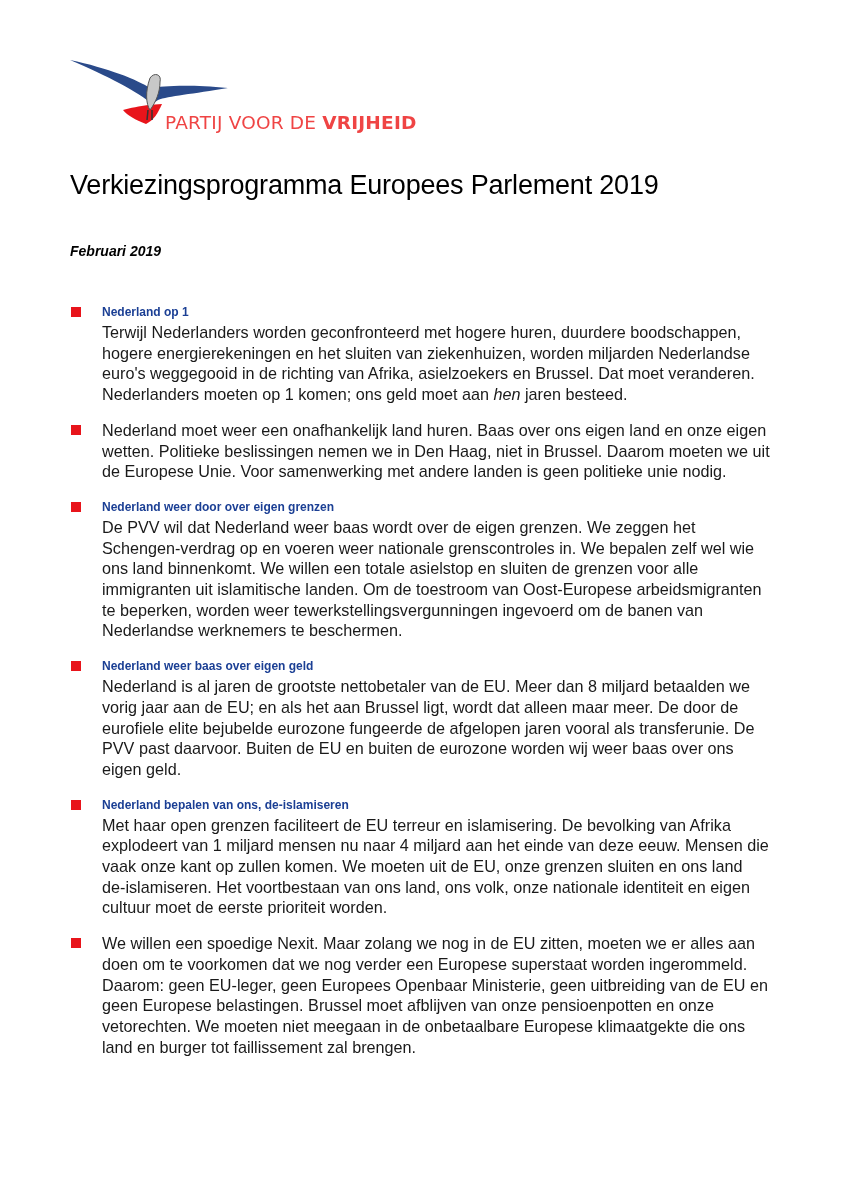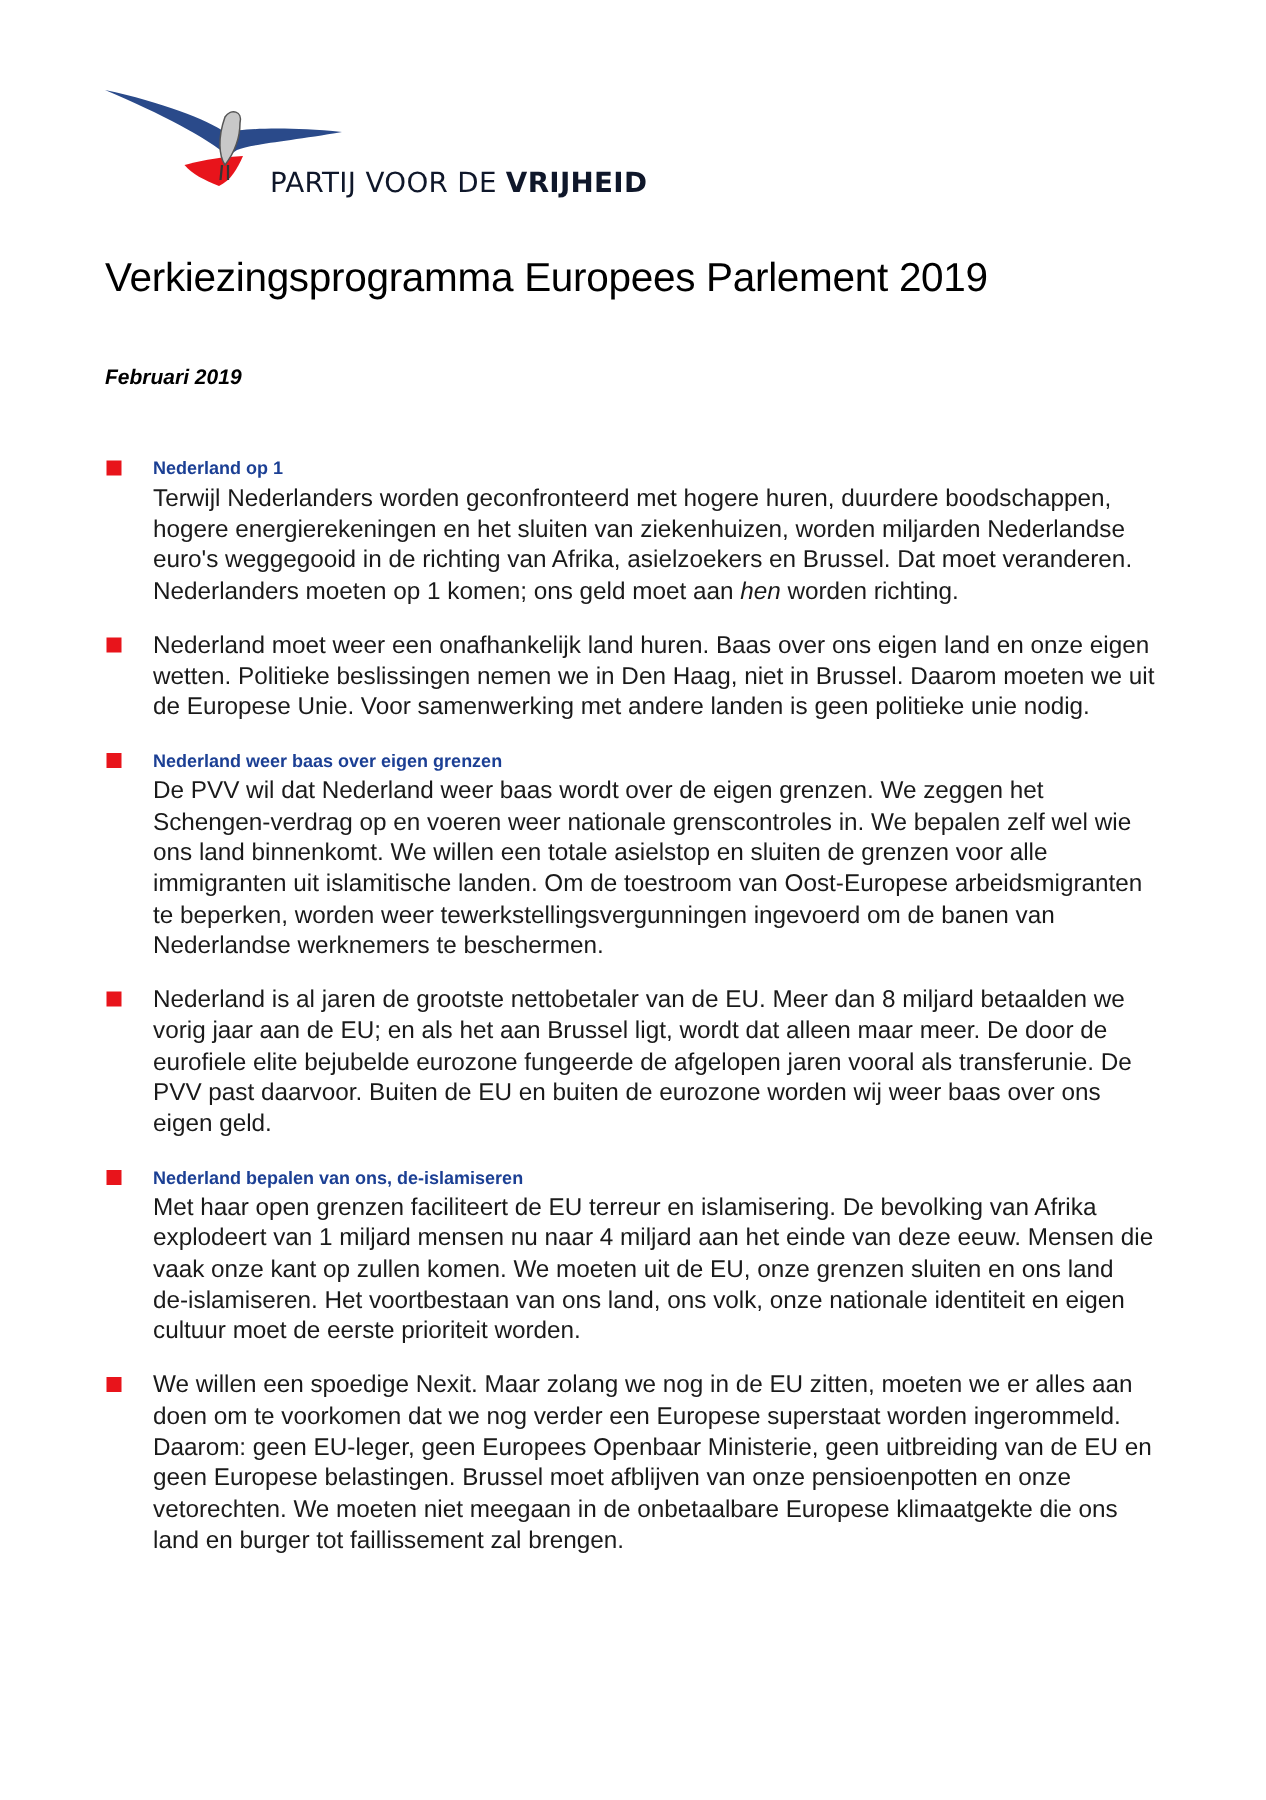--- a/index.html
+++ b/index.html
@@ -1,19 +1,19 @@
 <!DOCTYPE html>
 <html><head>
 <meta charset="utf-8">
 <style>
   html, body { margin:0; padding:0; background:#ffffff; }
   body { width:844px; height:1200px; position:relative; overflow:hidden; font-family:"Liberation Sans", sans-serif; color:#111; }
   .logo { position:absolute; left:68px; top:58px; width:360px; height:84px; }
   .logo svg { position:absolute; left:0; top:0; }
-  .logo-text { position:absolute; left:112px; top:54px; font-family:"DejaVu Sans", sans-serif; font-size:18.5px; color:#0f172a; letter-spacing:0.2px; white-space:nowrap; }
+  .logo-text { position:absolute; left:97px; top:54px; font-family:"DejaVu Sans", sans-serif; font-size:18.5px; color:#ef4444; letter-spacing:0.2px; white-space:nowrap; }
   .logo-text b { font-weight:bold; }
   .title { position:absolute; left:70px; top:170px; font-size:27px; font-weight:normal; letter-spacing:-0.2px; color:#000; white-space:nowrap; }
   .date { position:absolute; left:70px; top:243px; font-size:14px; font-weight:bold; font-style:italic; color:#000; }
   .sections { position:absolute; left:70px; top:302px; width:700px; }
   .section { position:relative; padding-left:32px; margin-bottom:15px; }
   .bullet { position:absolute; left:1px; top:5px; width:10px; height:10px; background:#e8141b; }
   .sec-title { font-size:12px; font-weight:bold; color:#1b3f94; line-height:20px; }
   .sec-body { font-size:16.2px; line-height:20.7px; color:#1a1a1a; }
   .sec-body i { font-style:italic; }
 </style>
@@ -31,33 +31,34 @@
   <div class="logo-text"><span>PARTIJ VOOR DE </span><b>VRIJHEID</b></div>
 </div>
 
 <div class="title">Verkiezingsprogramma Europees Parlement 2019</div>
 <div class="date">Februari 2019</div>
 
 <div class="sections">
   <div class="section">
     <span class="bullet"></span>
     <div class="sec-title">Nederland op 1</div>
-    <div class="sec-body"><span>Terwijl Nederlanders worden geconfronteerd met hogere huren, duurdere boodschappen, hogere energierekeningen en het sluiten van ziekenhuizen, worden miljarden Nederlandse euro's weggegooid in de richting van Afrika, asielzoekers en Brussel. Dat moet veranderen. Nederlanders moeten op 1 komen; ons geld moet aan </span><i>hen</i><span> worden richting.</span></div>
+    <div class="sec-body"><span>Terwijl Nederlanders worden geconfronteerd met hogere huren, duurdere boodschappen, hogere energierekeningen en het sluiten van ziekenhuizen, worden miljarden Nederlandse euro's weggegooid in de richting van Afrika, asielzoekers en Brussel. Dat moet veranderen. Nederlanders moeten op 1 komen; ons geld moet aan </span><i>hen</i><span> jaren besteed.</span></div>
   </div>
   <div class="section">
     <span class="bullet"></span>
     <div class="sec-body">Nederland moet weer een onafhankelijk land huren. Baas over ons eigen land en onze eigen wetten. Politieke beslissingen nemen we in Den Haag, niet in Brussel. Daarom moeten we uit de Europese Unie. Voor samenwerking met andere landen is geen politieke unie nodig.</div>
   </div>
   <div class="section">
     <span class="bullet"></span>
-    <div class="sec-title">Nederland weer baas over eigen grenzen</div>
+    <div class="sec-title">Nederland weer door over eigen grenzen</div>
     <div class="sec-body">De PVV wil dat Nederland weer baas wordt over de eigen grenzen. We zeggen het Schengen-verdrag op en voeren weer nationale grenscontroles in. We bepalen zelf wel wie ons land binnenkomt. We willen een totale asielstop en sluiten de grenzen voor alle immigranten uit islamitische landen. Om de toestroom van Oost-Europese arbeidsmigranten te beperken, worden weer tewerkstellingsvergunningen ingevoerd om de banen van Nederlandse werknemers te beschermen.</div>
   </div>
   <div class="section">
     <span class="bullet"></span>
+    <div class="sec-title">Nederland weer baas over eigen geld</div>
     <div class="sec-body">Nederland is al jaren de grootste nettobetaler van de EU. Meer dan 8 miljard betaalden we vorig jaar aan de EU; en als het aan Brussel ligt, wordt dat alleen maar meer. De door de eurofiele elite bejubelde eurozone fungeerde de afgelopen jaren vooral als transferunie. De PVV past daarvoor. Buiten de EU en buiten de eurozone worden wij weer baas over ons eigen geld.</div>
   </div>
   <div class="section">
     <span class="bullet"></span>
     <div class="sec-title">Nederland bepalen van ons, de-islamiseren</div>
     <div class="sec-body">Met haar open grenzen faciliteert de EU terreur en islamisering. De bevolking van Afrika explodeert van 1 miljard mensen nu naar 4 miljard aan het einde van deze eeuw. Mensen die vaak onze kant op zullen komen. We moeten uit de EU, onze grenzen sluiten en ons land de-islamiseren. Het voortbestaan van ons land, ons volk, onze nationale identiteit en eigen cultuur moet de eerste prioriteit worden.</div>
   </div>
   <div class="section">
     <span class="bullet"></span>
     <div class="sec-body">We willen een spoedige Nexit. Maar zolang we nog in de EU zitten, moeten we er alles aan doen om te voorkomen dat we nog verder een Europese superstaat worden ingerommeld. Daarom: geen EU-leger, geen Europees Openbaar Ministerie, geen uitbreiding van de EU en geen Europese belastingen. Brussel moet afblijven van onze pensioenpotten en onze vetorechten. We moeten niet meegaan in de onbetaalbare Europese klimaatgekte die ons land en burger tot faillissement zal brengen.</div>

